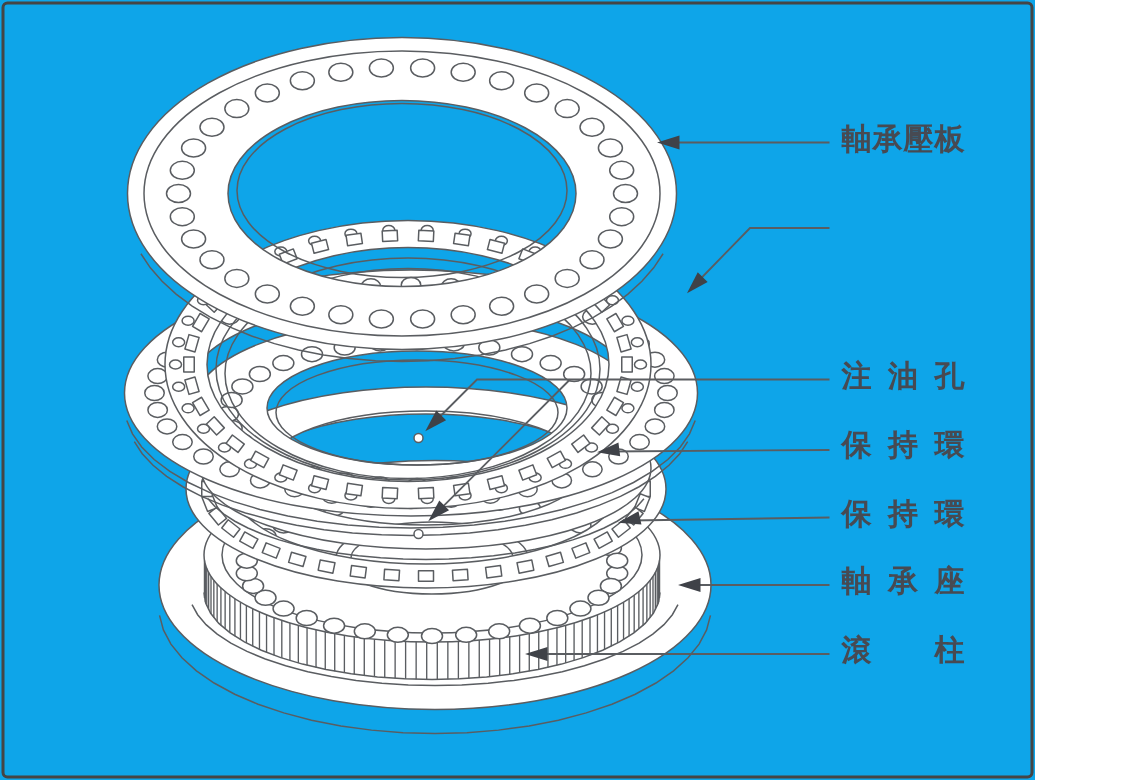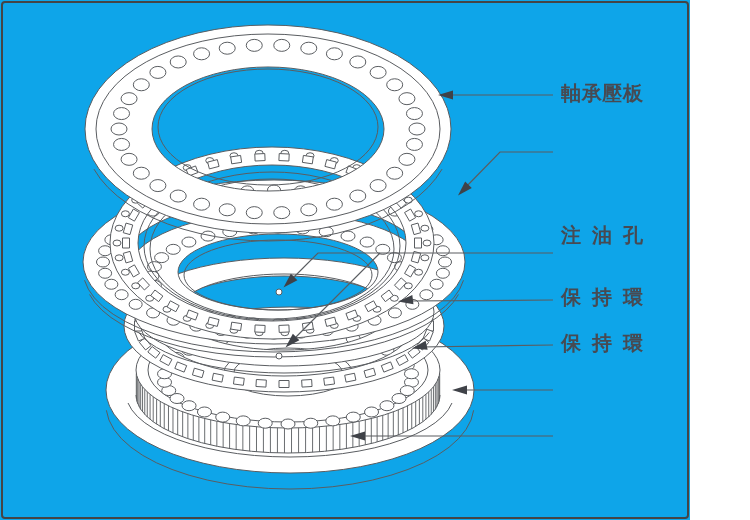--- a/index.html
+++ b/index.html
@@ -399,18 +399,20 @@
         <polyline points="553,345 421,347" fill="none" stroke="#5a5d61" stroke-width="1.2"></polyline>
         <polygon points="412,348.5 425.64,340.76 427.64,349.74" fill="#3f4248" stroke="none"></polygon>
         <polyline points="553,390 461,390" fill="none" stroke="#5a5d61" stroke-width="1.2"></polyline>
         <polygon points="452,390 467,385.4 467,394.6" fill="#3f4248" stroke="none"></polygon>
         <polyline points="553,436 360,436" fill="none" stroke="#5a5d61" stroke-width="1.2"></polyline>
         <polygon points="350,436 365,431.4 365,440.6" fill="#3f4248" stroke="none"></polygon>
       </g>
     </svg>
 
   <div class="part-label" style="top:82px">軸承壓板</div>
-  <div class="part-label" style="top:224px">注油孔</div>
+  <div class="part-label" style="top:240px">注油孔</div>
   <div class="part-label" style="top:286px">保持環</div>
   <div class="part-label" style="top:332px">保持環</div>
+  <div class="part-label" style="top:377px">軸承座</div>
+  <div class="part-label" style="top:423px">滾柱</div>
 
   <div class="frame"></div>
 </div>
 
 </body></html>

